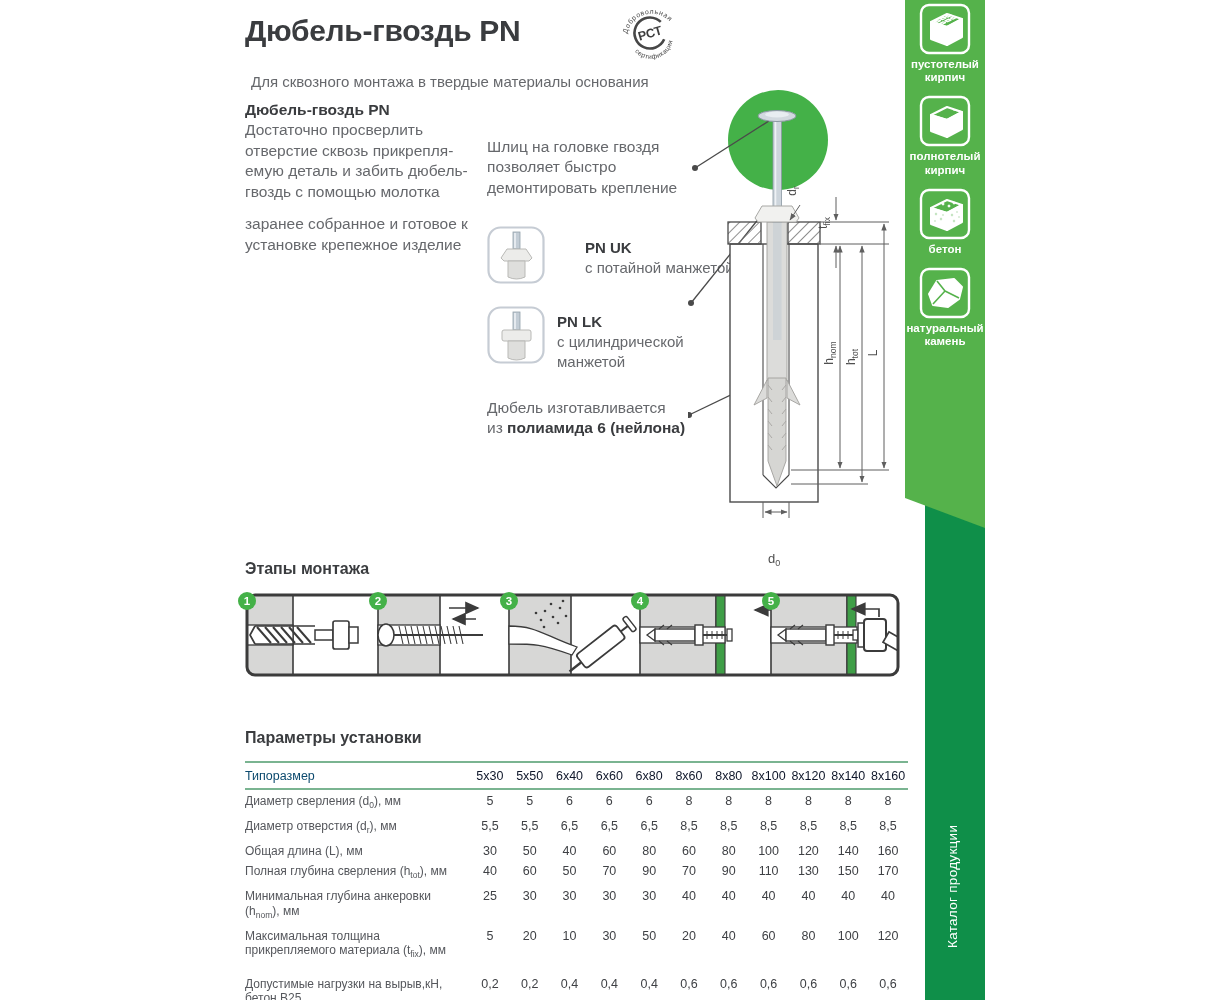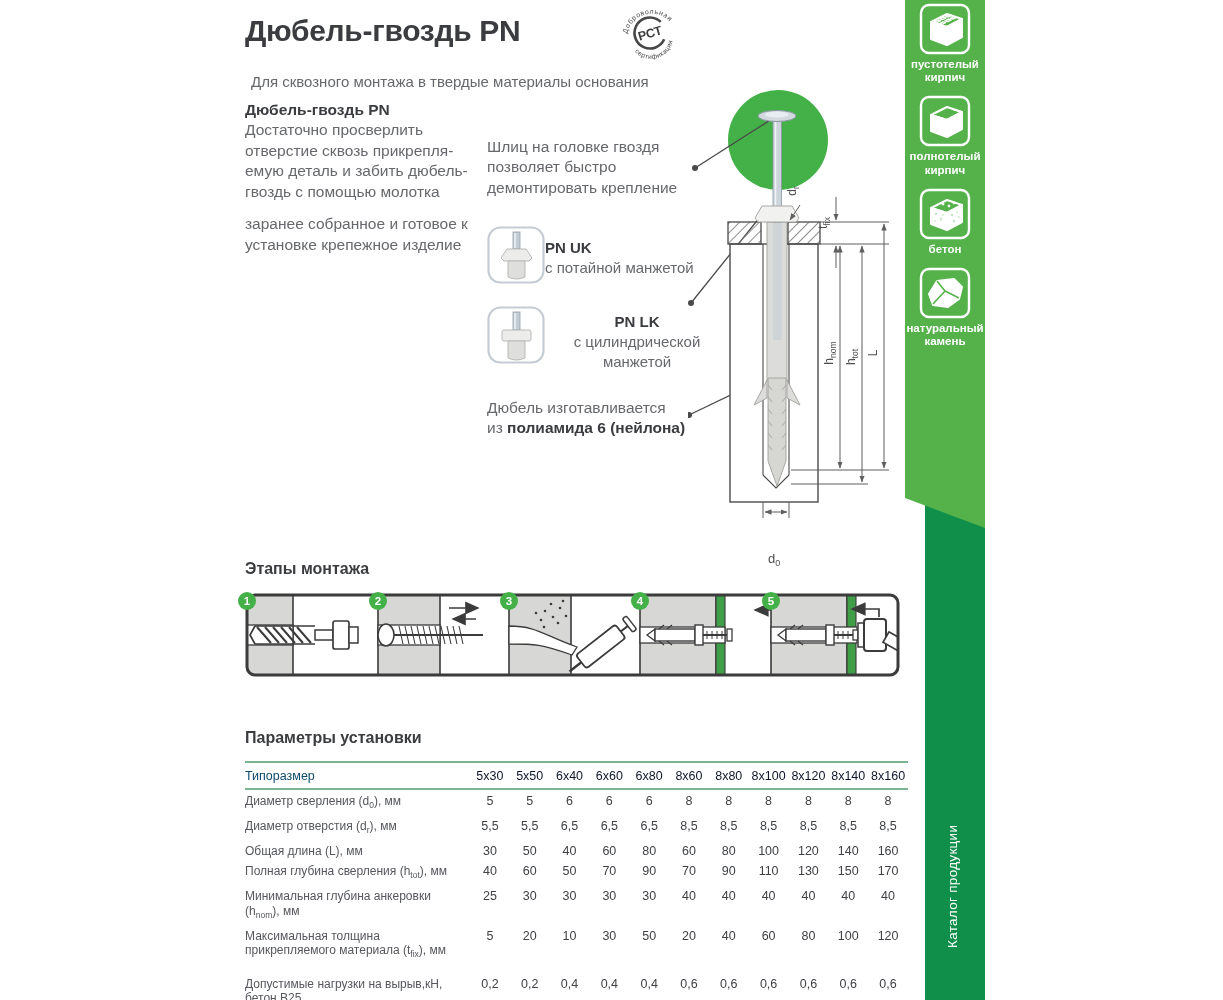--- a/index.html
+++ b/index.html
@@ -10,22 +10,22 @@
   .page-subtitle{left:251px;top:57px;font-size:15px;color:#66686c;margin-top:16px;}
   .intro{left:245px;top:100px;width:224px;font-size:15.5px;line-height:1.32;color:#66686c;}
   .intro .lead{font-weight:700;color:#3a3c3f;}
   .intro p{margin:0 0 12px 0;}
   .note{font-size:15.5px;line-height:1.32;color:#66686c;}
   .slot-note{left:487px;top:137px;width:206px;}
   .material-note{left:487px;top:398px;width:220px;}
   .material-note b{color:#3a3c3f;}
   .variant-icon{left:487px;top:226px;}
   .variant-icon2{left:487px;top:306px;}
-  .variant-text{left:545px;top:239px;width:160px;}
-  .variant-text2{left:557px;top:313px;width:160px;text-align:center;}
+  .variant-text{left:585px;top:239px;width:160px;}
+  .variant-text2{left:557px;top:313px;width:160px;}
   .variant-title{font-weight:700;color:#3a3c3f;font-size:15px;margin-bottom:2px;}
   .variant-desc{font-size:15px;color:#66686c;line-height:1.3;}
   .section-heading{font-size:16px;font-weight:700;color:#3a3c3f;}
   .steps-heading{left:245px;top:560px;}
   .steps-strip{left:245px;top:593px;width:655px;height:84px;}
   .step-num{position:absolute;top:-1px;width:18px;height:18px;border-radius:50%;
             background:#44b148;color:#fff;font-size:11.5px;font-weight:700;
             display:flex;align-items:center;justify-content:center;z-index:3;}
   .params-block{left:245px;top:729px;width:663px;}
   .params-heading{margin:0 0 14px 0;}

